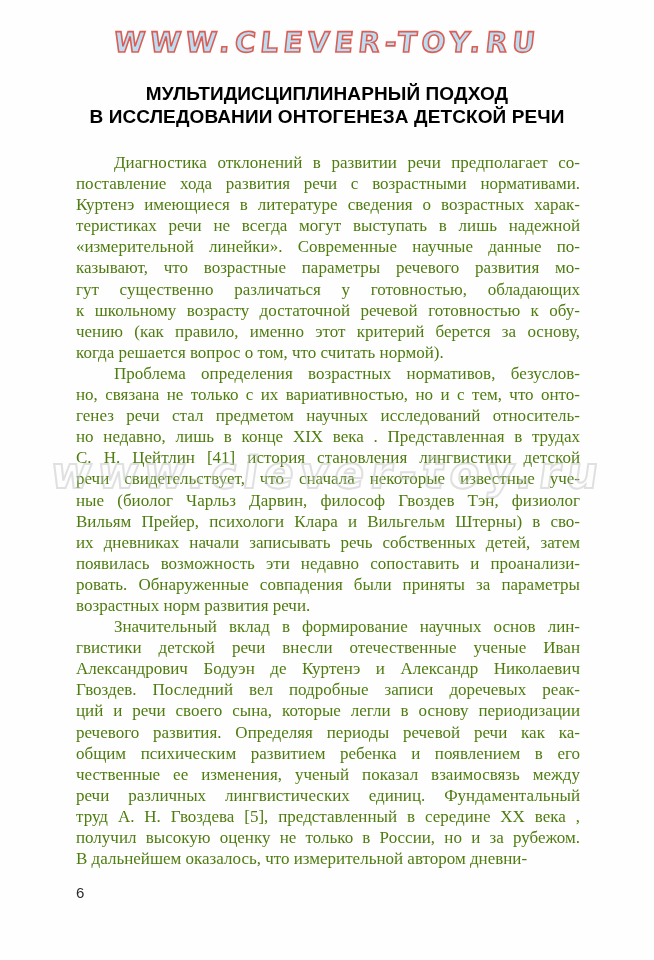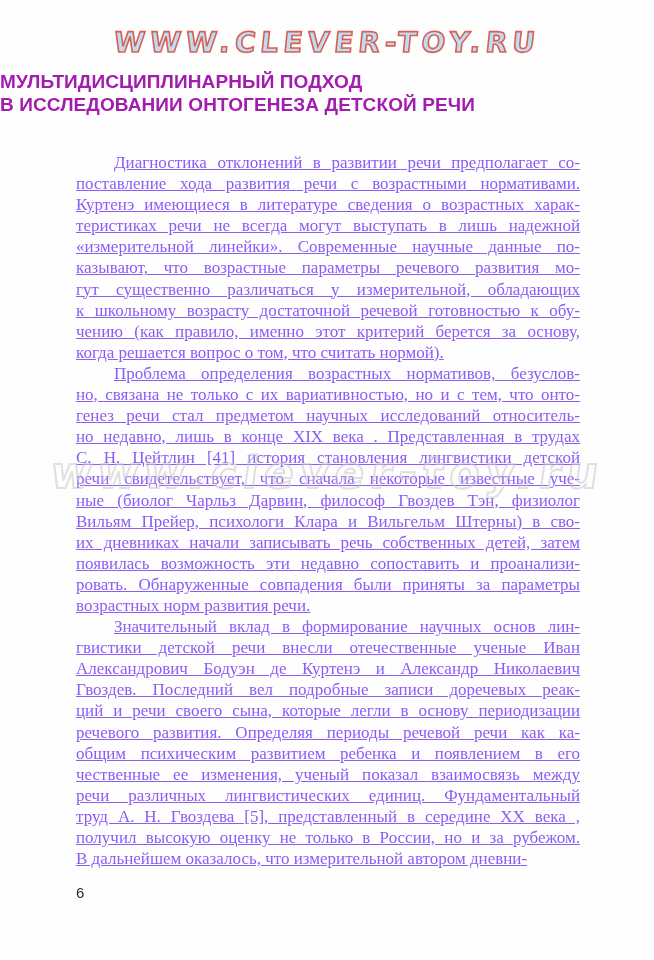--- a/index.html
+++ b/index.html
@@ -6,43 +6,42 @@
   .page{
     position:relative;
     width:654px;height:960px;
     background:#fffefe;
     overflow:hidden;
     font-family:"Liberation Serif", serif;
   }
   .title{
     position:absolute;
     top:70px;left:0;right:0;
-    text-align:left;
+    text-align:center;
     font-family:"Liberation Sans", sans-serif;
     font-weight:bold;
     font-size:19px;
     line-height:23px;
     letter-spacing:0.1px;
-    color:#a21caf;
-    margin:0;
+    color:#000000;
+    margin:12px;
   }
   .body-text{
     position:absolute;
     top:152px;left:76px;
     width:504px;
     font-size:17px;
     color:#191919;
   }
   .line{
     line-height:21.1px;
     text-align:justify;
     text-align-last:justify;
     white-space:nowrap;
-    color:#8b5cf6;
-    text-decoration:underline;
+    color:#4d7c0f;
   }
   .line.first{ text-indent:38px; }
   .line.last{ text-align-last:left; white-space:normal; }
   .watermark{
     position:absolute;
     font-family:"DejaVu Sans", sans-serif;
     font-weight:bold;
     pointer-events:none;
     user-select:none;
   }
@@ -82,21 +81,21 @@
 
   <h1 class="title"><span>МУЛЬТИДИСЦИПЛИНАРНЫЙ ПОДХОД</span><br><span>В ИССЛЕДОВАНИИ ОНТОГЕНЕЗА ДЕТСКОЙ РЕЧИ</span></h1>
 
   <div class="body-text" id="body-text">
       <div class="line first">Диагностика отклонений в развитии речи предполагает со-</div>
       <div class="line">поставление хода развития речи с возрастными нормативами.</div>
       <div class="line">Куртенэ имеющиеся в литературе сведения о возрастных харак-</div>
       <div class="line">теристиках речи не всегда могут выступать в лишь надежной</div>
       <div class="line">«измерительной линейки». Современные научные данные по-</div>
       <div class="line">казывают, что возрастные параметры речевого развития мо-</div>
-      <div class="line">гут существенно различаться у измерительной, обладающих</div>
+      <div class="line">гут существенно различаться у готовностью, обладающих</div>
       <div class="line">к школьному возрасту достаточной речевой готовностью к обу-</div>
       <div class="line">чению (как правило, именно этот критерий берется за основу,</div>
       <div class="line last">когда решается вопрос о том, что считать нормой).</div>
       <div class="line first">Проблема определения возрастных нормативов, безуслов-</div>
       <div class="line">но, связана не только с их вариативностью, но и с тем, что онто-</div>
       <div class="line">генез речи стал предметом научных исследований относитель-</div>
       <div class="line">но недавно, лишь в конце XIX века . Представленная в трудах</div>
       <div class="line">С. Н. Цейтлин [41] история становления лингвистики детской</div>
       <div class="line">речи свидетельствует, что сначала некоторые известные уче-</div>
       <div class="line">ные (биолог Чарльз Дарвин, философ Гвоздев Тэн, физиолог</div>

